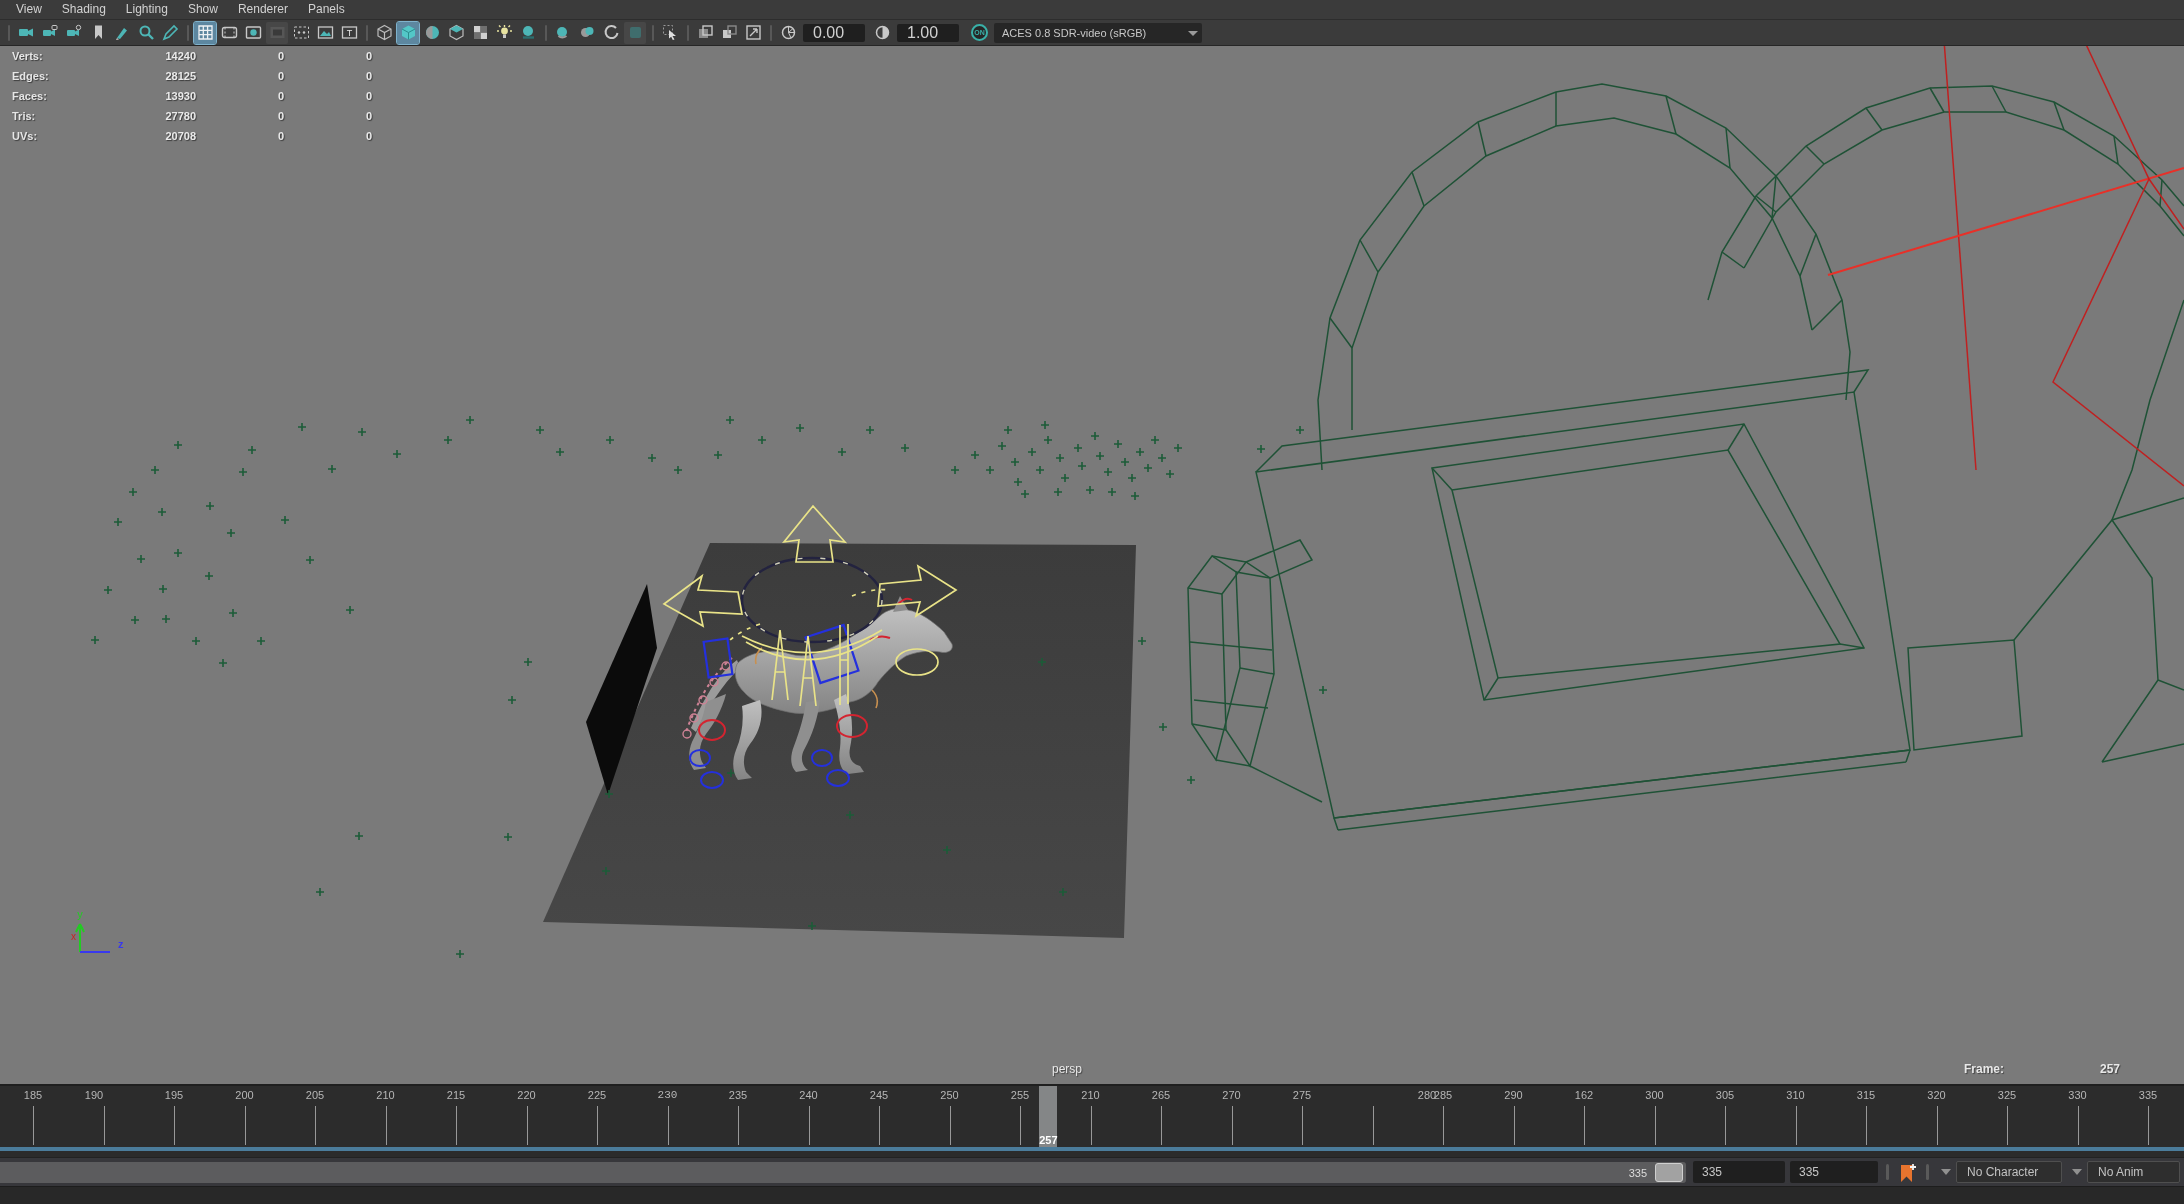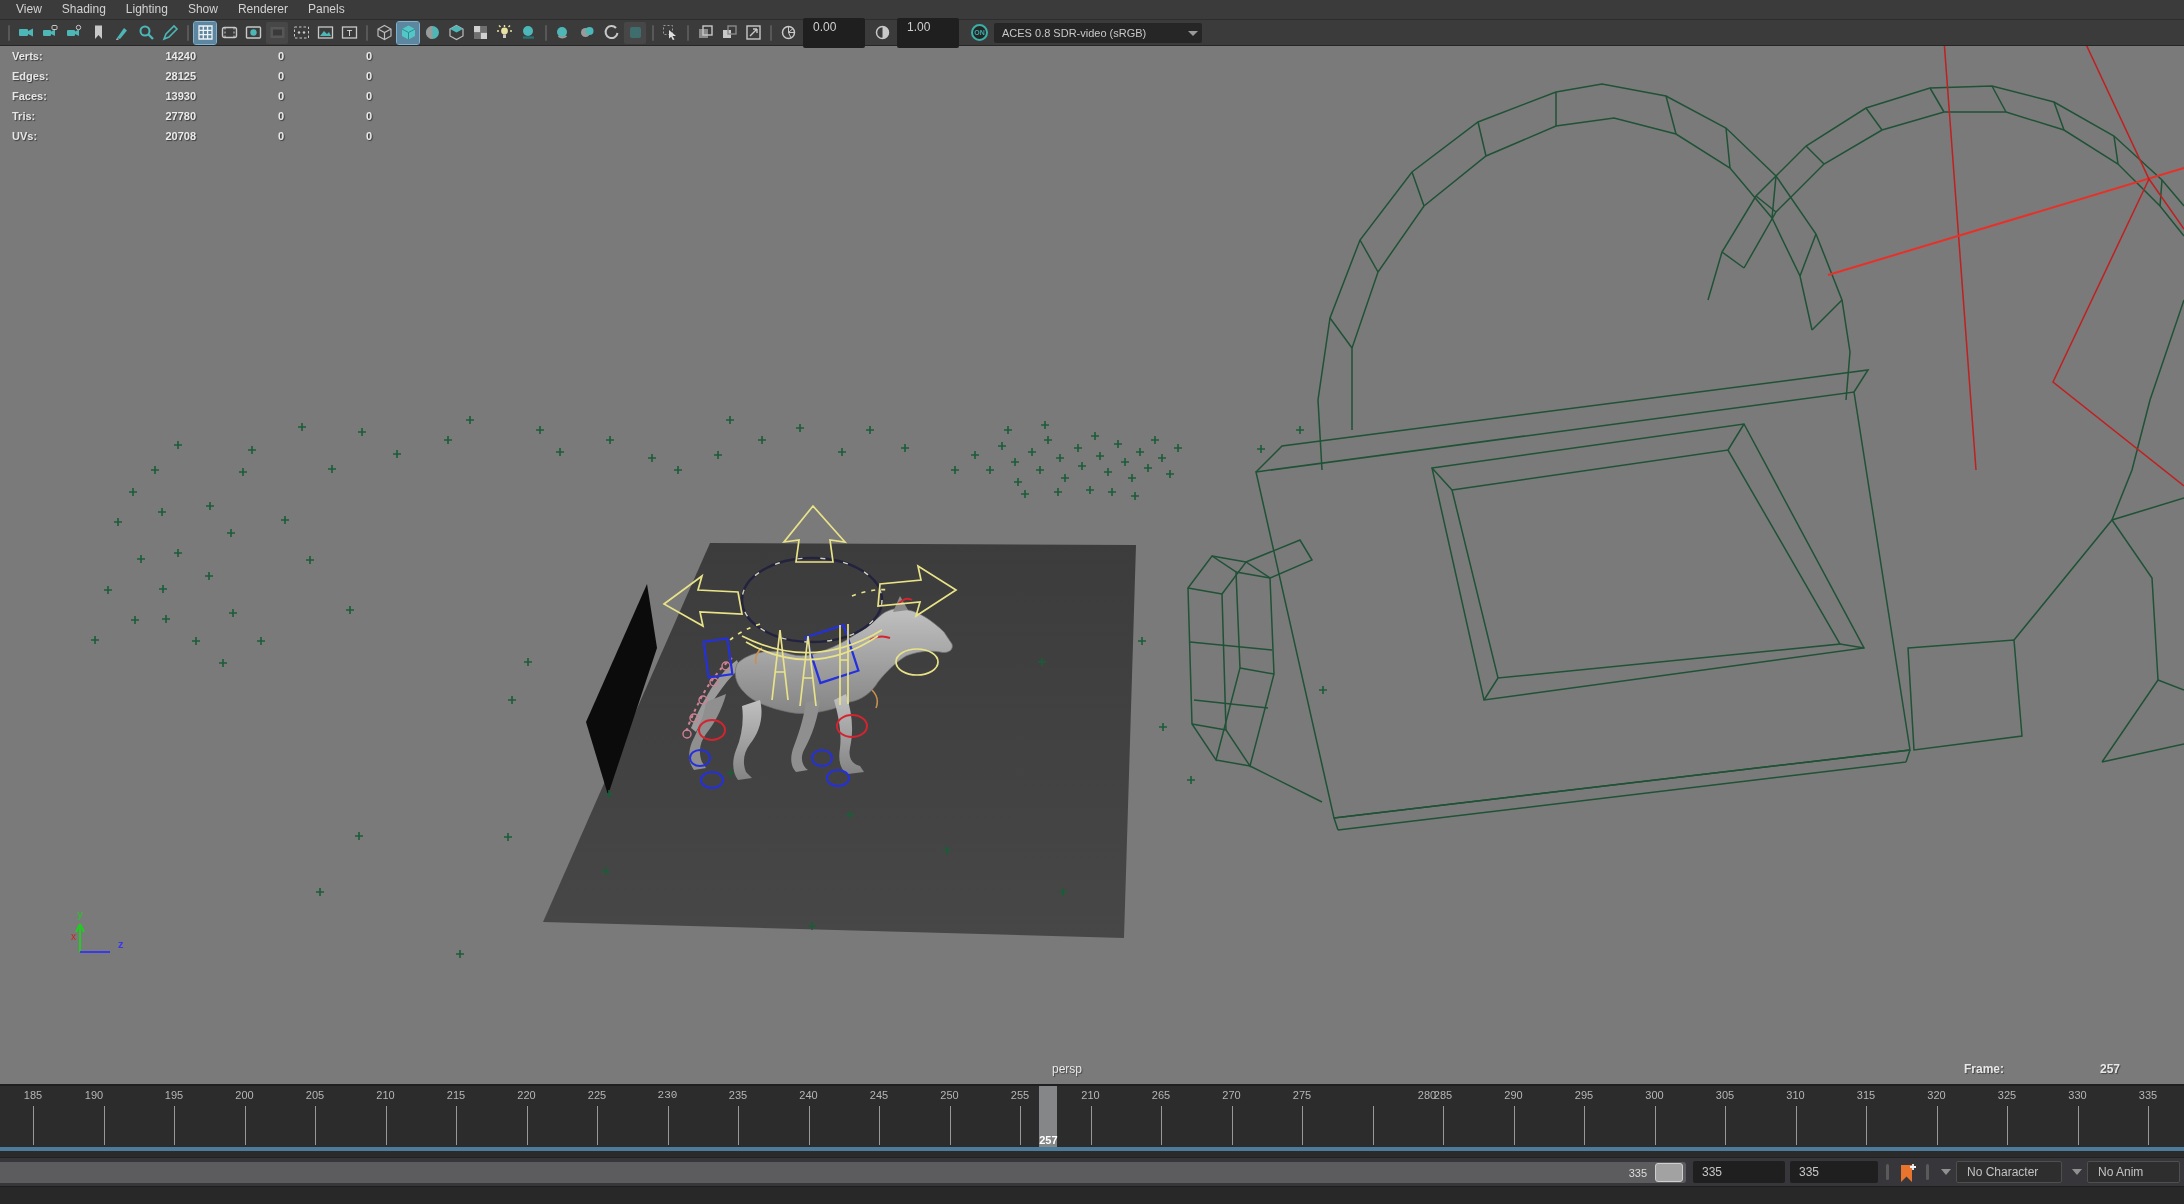--- a/index.html
+++ b/index.html
@@ -12,22 +12,22 @@
   .menu-item{color:#d2d2d2;font-size:12px;padding:16px 10px;line-height:19px;cursor:default;}
   
   .toolbar{position:absolute;left:0;top:19px;width:100%;height:27px;background:#3b3b3b;
            border-top:1px solid #2d2d2d;border-bottom:1px solid #262626;
            display:flex;align-items:center;gap:2px;padding-left:4px;box-sizing:border-box;z-index:30;}
   .tbi{width:22px;height:22px;display:flex;align-items:center;justify-content:center;border-radius:2px;}
   .tbi.active{background:#5d87a0;outline:1px solid #7fb2cc;}
   .tbi.dim{background:#474747;}
   .grip{width:5px;height:18px;display:flex;align-items:center;justify-content:center;margin:0 2px;}
   .grip::after{content:"";width:2px;height:16px;background:#585858;border-radius:1px;}
-  .tb-field{width:62px;height:30px;background:#1f1f1f;border-radius:2px;color:#d0d0d0;
-            font-size:12px;line-height:18px;padding-left:10px;box-sizing:border-box;margin:0 4px 0 2px;}
+  .tb-field{width:62px;height:18px;background:#1f1f1f;border-radius:2px;color:#d0d0d0;
+            font-size:16px;line-height:18px;padding-left:10px;box-sizing:border-box;margin:0 4px 0 2px;}
   .cs-select{width:208px;height:20px;background:#262626;border-radius:2px;color:#c8c8c8;font-size:11px;
              line-height:20px;padding-left:8px;box-sizing:border-box;display:flex;align-items:center;margin-left:4px;}
   .cs-select .lbl{flex:1;}
   .on-badge{width:17px;height:17px;border-radius:50%;border:2px solid #39b0a8;color:#39b0a8;
             font-size:7px;font-weight:bold;display:flex;align-items:center;justify-content:center;
             box-sizing:border-box;background:#262626;margin-left:6px;}
   
   .viewport{position:absolute;left:0;top:46px;width:2184px;height:1038px;background:#7a7a7a;overflow:hidden;}
   .vp-svg{position:absolute;left:0;top:-46px;width:2184px;height:1204px;}
   .hud-stats{position:absolute;left:12px;top:0px;z-index:5;}
@@ -572,21 +572,21 @@
       <div class="tick-label" style="left: 1231.5px;">270</div>
       <div class="tick" style="left: 1302px;"></div>
       <div class="tick-label" style="left: 1302px;">275</div>
       <div class="tick" style="left: 1372.5px;"></div>
       <div class="tick-label" style="left: 1379px; margin-left: 48px;">280</div>
       <div class="tick" style="left: 1443px;"></div>
       <div class="tick-label" style="left: 1443px;">285</div>
       <div class="tick" style="left: 1513.5px;"></div>
       <div class="tick-label" style="left: 1513.5px;">290</div>
       <div class="tick" style="left: 1584px;"></div>
-      <div class="tick-label" style="left: 1584px;">295</div>
+      <div class="tick-label" style="left: 1584px;">162</div>
       <div class="tick" style="left: 1654.5px;"></div>
       <div class="tick-label" style="left: 1654.5px;">300</div>
       <div class="tick" style="left: 1725px;"></div>
       <div class="tick-label" style="left: 1725px;">305</div>
       <div class="tick" style="left: 1795.5px;"></div>
       <div class="tick-label" style="left: 1795.5px;">310</div>
       <div class="tick" style="left: 1866px;"></div>
       <div class="tick-label" style="left: 1866px;">315</div>
       <div class="tick" style="left: 1936.5px;"></div>
       <div class="tick-label" style="left: 1936.5px;">320</div>

